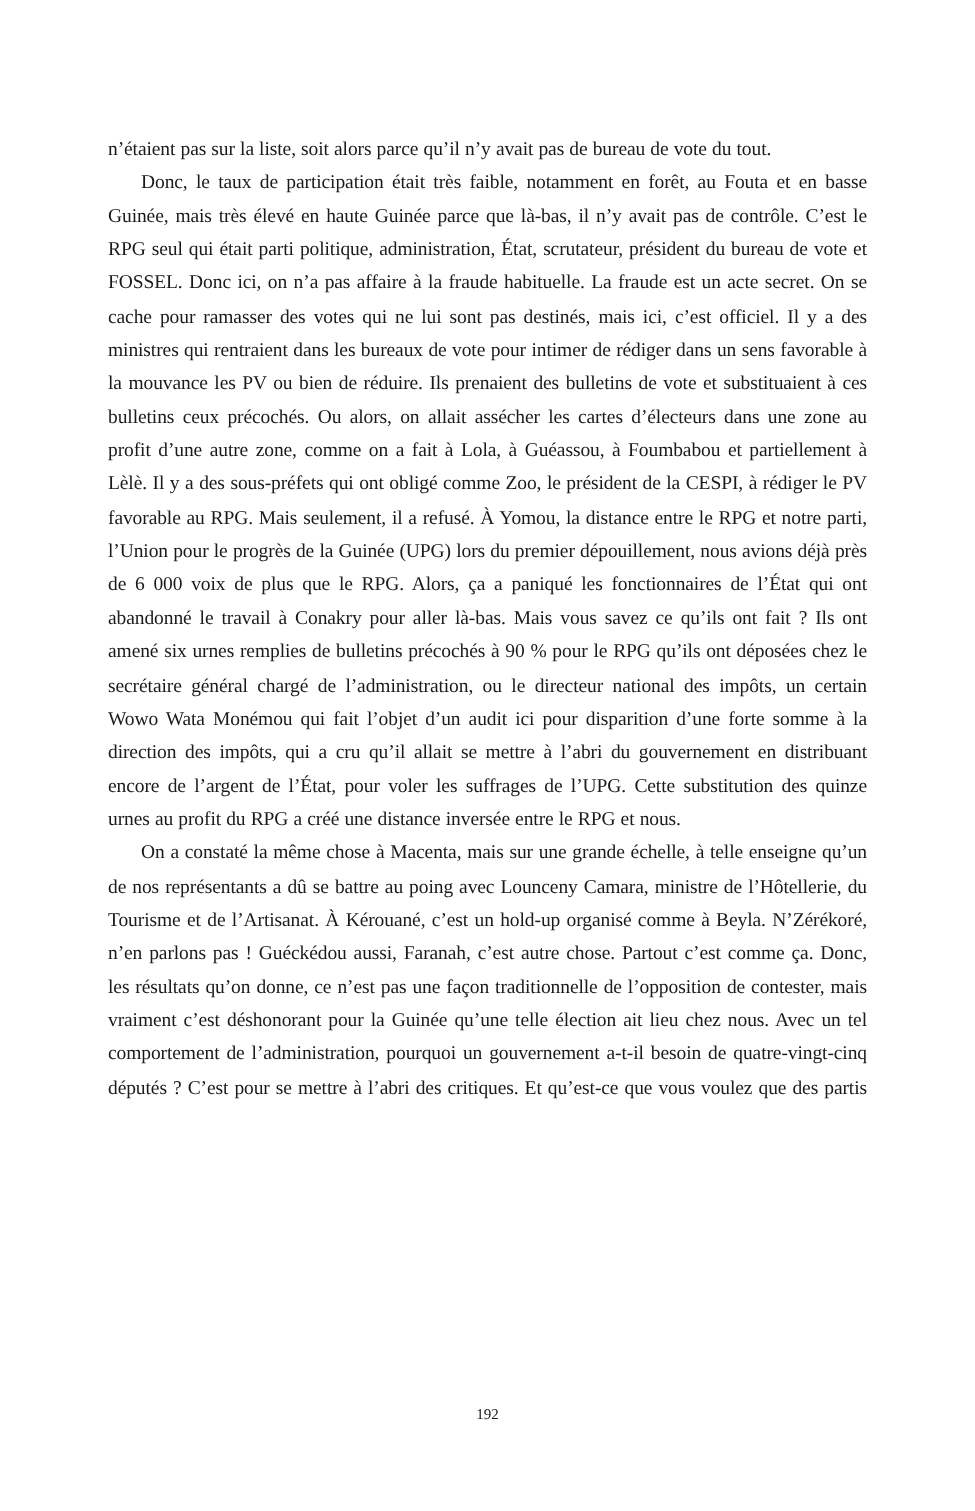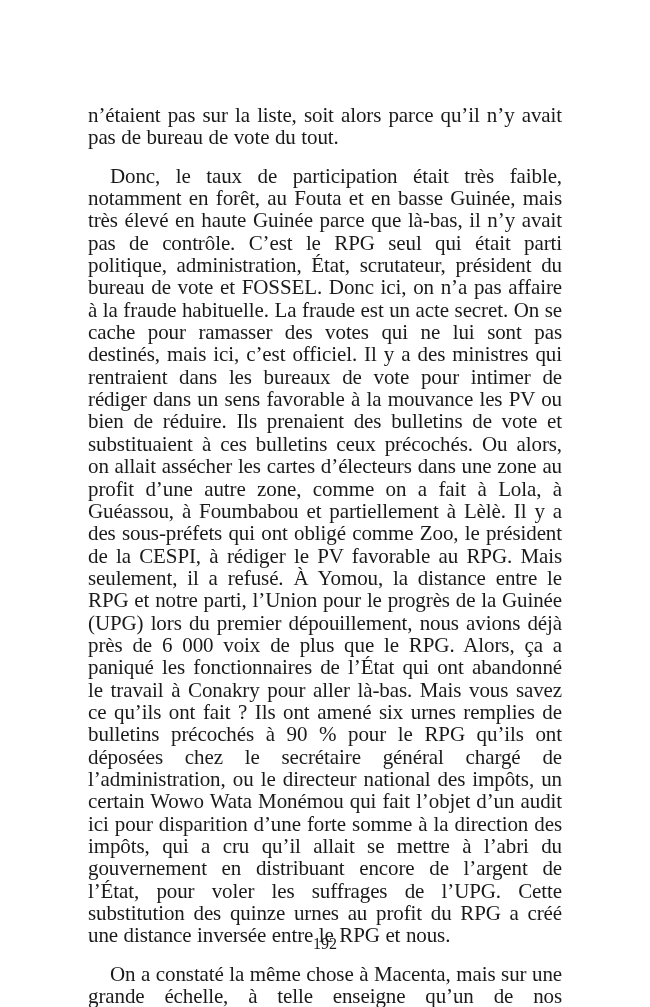--- a/index.html
+++ b/index.html
@@ -28,22 +28,22 @@
   }
 
   .text-block {
     position: absolute;
     left: 72px;
     top: 88px;
     width: 506px;
   }
 
   .para {
-    margin: 16px;
-    font-size: 21px;
+    margin: 0;
+    font-size: 13px;
     line-height: 22.35px;
     text-align: justify;
     text-justify: inter-word;
     hyphens: none;
     -webkit-hyphens: none;
     word-spacing: 0.02em;
     letter-spacing: -0.005em;
   }
 
   .para.indent {
@@ -57,21 +57,21 @@
     width: 100%;
     height: 0;
   }
 
   .folio {
     position: absolute;
     left: 0;
     top: 933px;
     width: 650px;
     text-align: center;
-    font-size: 16px;
+    font-size: 10px;
     line-height: 22.35px;
     color: #1a1a1a;
   }
 </style>
 </head>
 <body>
 
 <div class="page">
 
   <div class="text-block">

